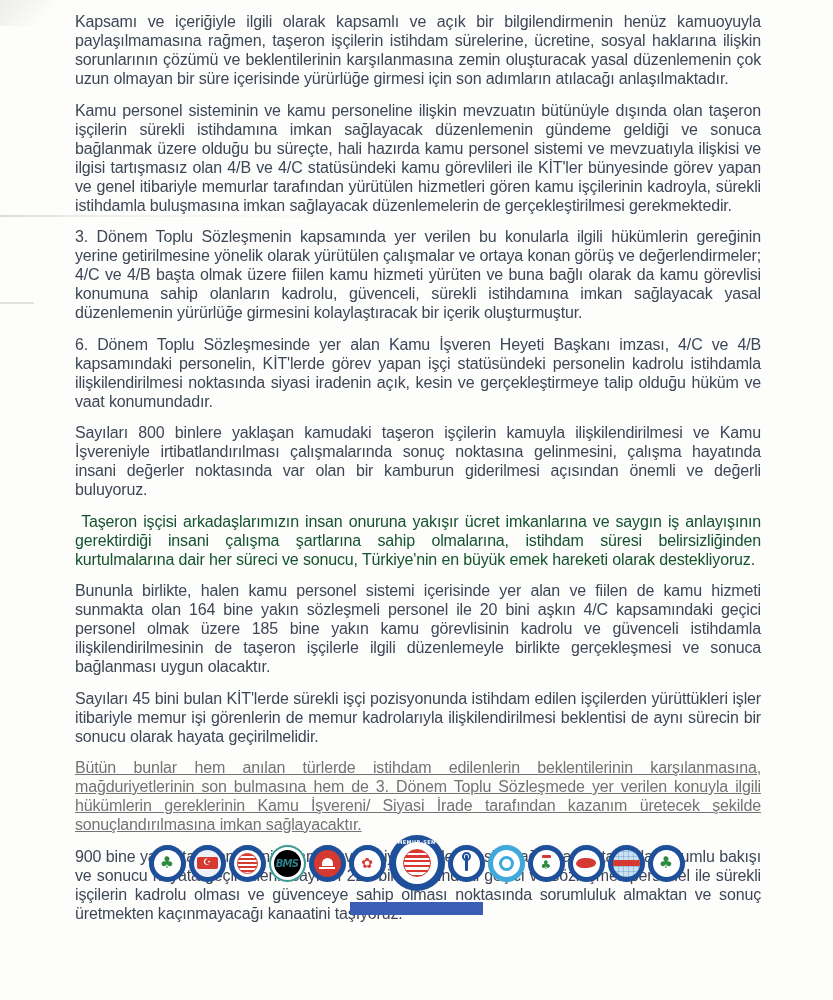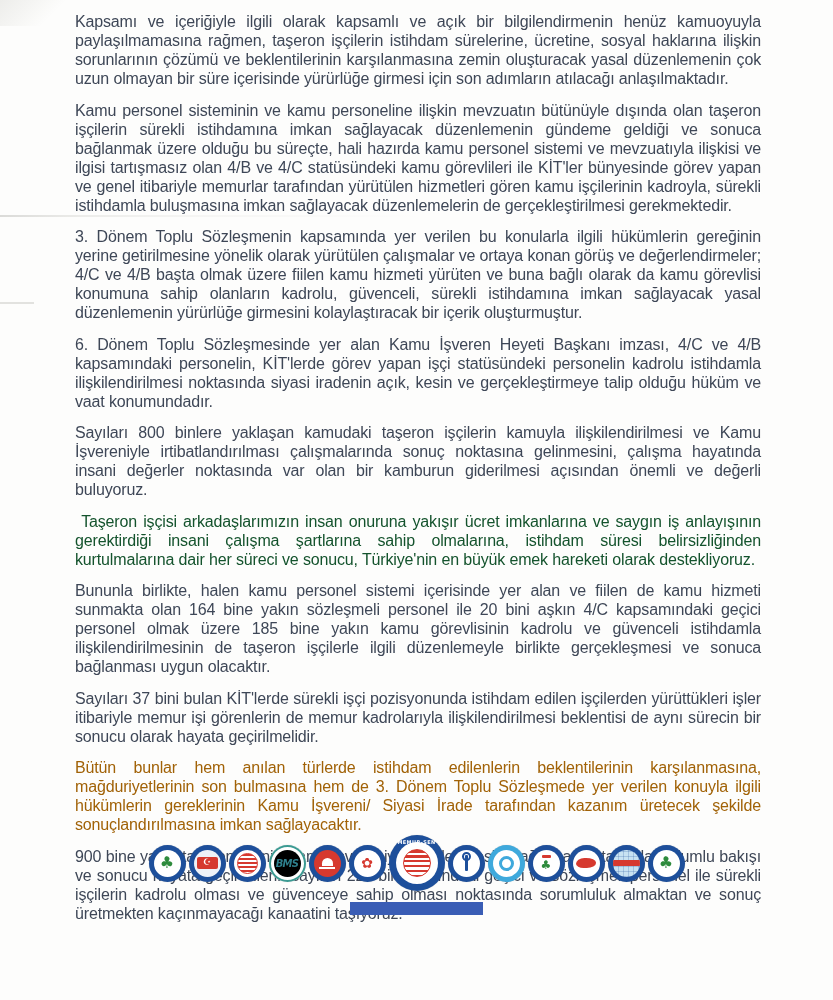--- a/index.html
+++ b/index.html
@@ -86,22 +86,22 @@
 
   <div class="content">
 
   <p style="color: rgb(62, 71, 87);">Kapsamı ve içeriğiyle ilgili olarak kapsamlı ve açık bir bilgilendirmenin henüz kamuoyuyla paylaşılmamasına rağmen, taşeron işçilerin istihdam sürelerine, ücretine, sosyal haklarına ilişkin sorunlarının çözümü ve beklentilerinin karşılanmasına zemin oluşturacak yasal düzenlemenin çok uzun olmayan bir süre içerisinde yürürlüğe girmesi için son adımların atılacağı anlaşılmaktadır.</p>
       <p style="color: rgb(62, 71, 87);">Kamu personel sisteminin ve kamu personeline ilişkin mevzuatın bütünüyle dışında olan taşeron işçilerin sürekli istihdamına imkan sağlayacak düzenlemenin gündeme geldiği ve sonuca bağlanmak üzere olduğu bu süreçte, hali hazırda kamu personel sistemi ve mevzuatıyla ilişkisi ve ilgisi tartışmasız olan 4/B ve 4/C statüsündeki kamu görevlileri ile KİT'ler bünyesinde görev yapan ve genel itibariyle memurlar tarafından yürütülen hizmetleri gören kamu işçilerinin kadroyla, sürekli istihdamla buluşmasına imkan sağlayacak düzenlemelerin de gerçekleştirilmesi gerekmektedir.</p>
       <p style="color: rgb(62, 71, 87);">3. Dönem Toplu Sözleşmenin kapsamında yer verilen bu konularla ilgili hükümlerin gereğinin yerine getirilmesine yönelik olarak yürütülen çalışmalar ve ortaya konan görüş ve değerlendirmeler; 4/C ve 4/B başta olmak üzere fiilen kamu hizmeti yürüten ve buna bağlı olarak da kamu görevlisi konumuna sahip olanların kadrolu, güvenceli, sürekli istihdamına imkan sağlayacak yasal düzenlemenin yürürlüğe girmesini kolaylaştıracak bir içerik oluşturmuştur.</p>
       <p style="color: rgb(62, 71, 87);">6. Dönem Toplu Sözleşmesinde yer alan Kamu İşveren Heyeti Başkanı imzası, 4/C ve 4/B kapsamındaki personelin, KİT'lerde görev yapan işçi statüsündeki personelin kadrolu istihdamla ilişkilendirilmesi noktasında siyasi iradenin açık, kesin ve gerçekleştirmeye talip olduğu hüküm ve vaat konumundadır.</p>
       <p style="color: rgb(62, 71, 87);">Sayıları 800 binlere yaklaşan kamudaki taşeron işçilerin kamuyla ilişkilendirilmesi ve Kamu İşvereniyle irtibatlandırılması çalışmalarında sonuç noktasına gelinmesini, çalışma hayatında insani değerler noktasında var olan bir kamburun giderilmesi açısından önemli ve değerli buluyoruz.</p>
       <p style="color: #14532d;">&nbsp;Taşeron işçisi arkadaşlarımızın insan onuruna yakışır ücret imkanlarına ve saygın iş anlayışının gerektirdiği insani çalışma şartlarına sahip olmalarına, istihdam süresi belirsizliğinden kurtulmalarına dair her süreci ve sonucu, Türkiye'nin en büyük emek hareketi olarak destekliyoruz.</p>
       <p style="color: rgb(62, 71, 87);">Bununla birlikte, halen kamu personel sistemi içerisinde yer alan ve fiilen de kamu hizmeti sunmakta olan 164 bine yakın sözleşmeli personel ile 20 bini aşkın 4/C kapsamındaki geçici personel olmak üzere 185 bine yakın kamu görevlisinin kadrolu ve güvenceli istihdamla ilişkilendirilmesinin de taşeron işçilerle ilgili düzenlemeyle birlikte gerçekleşmesi ve sonuca bağlanması uygun olacaktır.</p>
-      <p style="color: rgb(62, 71, 87);">Sayıları 37 bini bulan KİT'lerde sürekli işçi pozisyonunda istihdam edilen işçilerden yürüttükleri işler itibariyle memur işi görenlerin de memur kadrolarıyla ilişkilendirilmesi beklentisi de aynı sürecin bir sonucu olarak hayata geçirilmelidir.</p>
-      <p style="color: #a16207;">Bütün bunlar hem anılan türlerde istihdam edilenlerin beklentilerinin karşılanmasına, mağduriyetlerinin son bulmasına hem de 3. Dönem Toplu Sözleşmede yer verilen konuyla ilgili hükümlerin gereklerinin Kamu İşvereni/ Siyasi İrade tarafından kazanım üretecek şekilde sonuçlandırılmasına imkan sağlayacaktır.</p>
+      <p style="color: rgb(62, 71, 87);">Sayıları 45 bini bulan KİT'lerde sürekli işçi pozisyonunda istihdam edilen işçilerden yürüttükleri işler itibariyle memur işi görenlerin de memur kadrolarıyla ilişkilendirilmesi beklentisi de aynı sürecin bir sonucu olarak hayata geçirilmelidir.</p>
+      <p style="color: #737373; text-decoration: underline;">Bütün bunlar hem anılan türlerde istihdam edilenlerin beklentilerinin karşılanmasına, mağduriyetlerinin son bulmasına hem de 3. Dönem Toplu Sözleşmede yer verilen konuyla ilgili hükümlerin gereklerinin Kamu İşvereni/ Siyasi İrade tarafından kazanım üretecek şekilde sonuçlandırılmasına imkan sağlayacaktır.</p>
       <p style="color: rgb(62, 71, 87);">900 bine yakın taşeron işçinin Kamu İşvereniyle ilişkilenmesini sağlama noktasındaki olumlu bakışı ve sonucu hayata geçirenlerin sayıları 220 bin civarındaki geçici ve sözleşmeli personel ile sürekli işçilerin kadrolu olması ve güvenceye sahip olması noktasında sorumluluk almaktan ve sonuç üretmekten kaçınmayacağı kanaatini taşıyoruz.</p>
     </div>
 
   <div class="footer">
     <div class="logos-row">
 
     <div class="logo logo-small" style="background-color: rgb(29, 79, 155);">
           <div class="logo-inner emblem-tree" style="background-color: rgb(255, 255, 255); --ec: #2e8b3d;"></div>
         </div>
         <div class="logo logo-small" style="background-color: rgb(29, 79, 155);">

